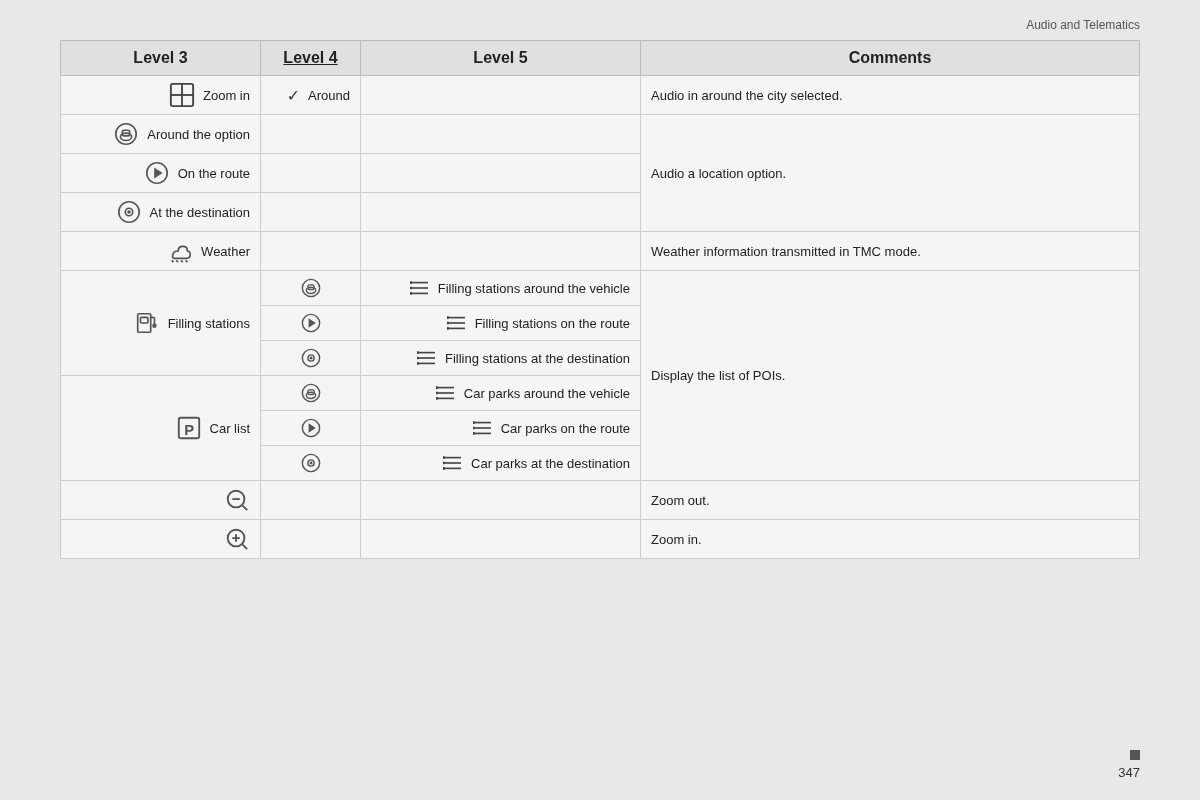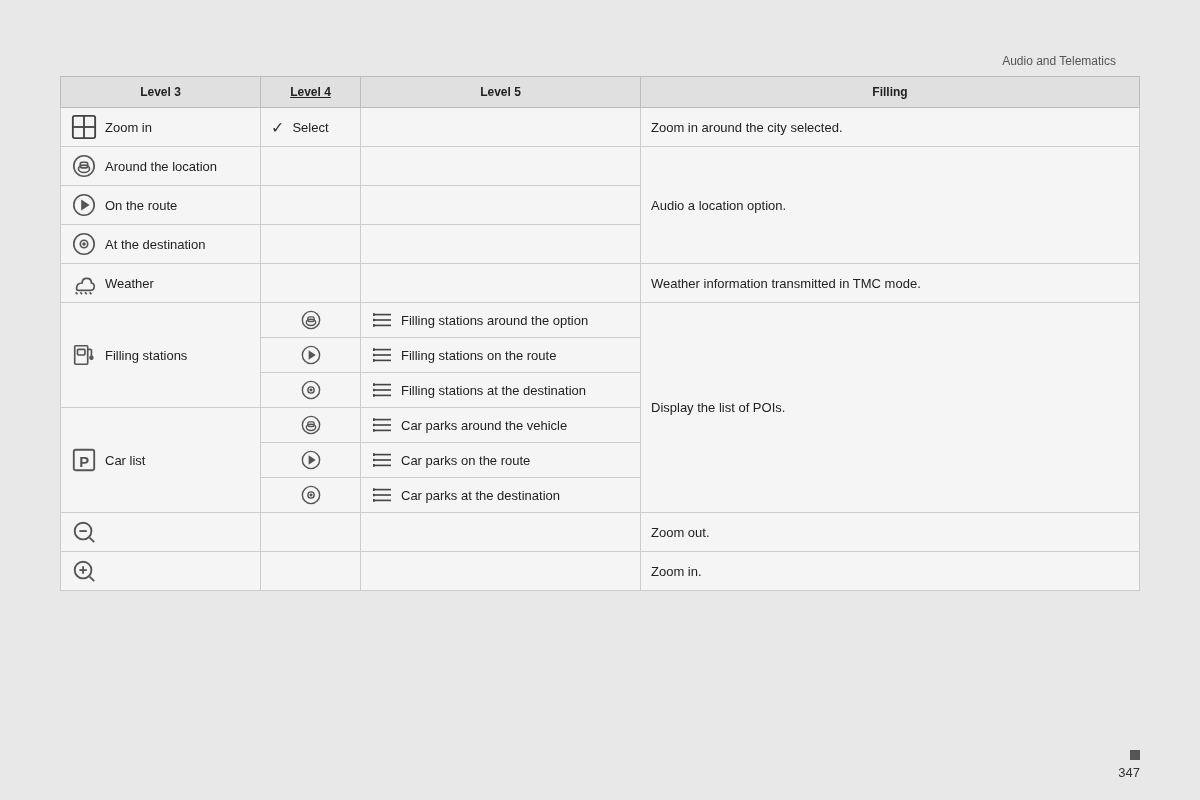--- a/index.html
+++ b/index.html
@@ -8,56 +8,56 @@
       font-family: Arial, Helvetica, sans-serif;
       font-size: 13px;
       color: #222;
       width: 1200px;
       height: 800px;
       overflow: hidden;
       position: relative;
     }
     .page-header {
       text-align: right;
-      padding: 18px 84px 8px 0;
+      padding: 18px 60px 8px 0;
       font-size: 12px;
       color: #555;
-      margin-top: 36px;
     }
     .page-container {
       margin: 0 60px;
     }
     table {
       width: 100%;
       border-collapse: collapse;
       background: #f5f5f5;
       border: 1px solid #ccc;
     }
     th {
       background: #e0e0e0;
       border: 1px solid #bbb;
       padding: 8px 12px;
       font-weight: bold;
-      font-size: 12px;
+      font-size: 16px;
       text-align: center;
     }
     td {
       border: 1px solid #ccc;
       padding: 6px 10px;
       vertical-align: middle;
     }
     .col-l3 { width: 200px; }
     .col-l4 { width: 100px; text-decoration: underline; }
     .col-l5 { width: 280px; }
     .col-comments { width: auto; }
 
     .cell-with-icon {
       display: flex;
       align-items: center;
       gap: 8px;
+      justify-content: flex-end;
     }
     .icon-box {
       display: inline-flex;
       align-items: center;
       justify-content: center;
       flex-shrink: 0;
     }
     .checkmark {
       font-size: 16px;
       color: #333;
@@ -91,21 +91,21 @@
   <span>Audio and Telematics</span>
 </div>
 
 <div class="page-container">
   <table>
     <thead>
       <tr>
         <th class="col-l3">Level 3</th>
         <th class="col-l4">Level 4</th>
         <th class="col-l5">Level 5</th>
-        <th class="col-comments">Filling</th>
+        <th class="col-comments">Comments</th>
       </tr>
     </thead>
     <tbody>
 
       <tr>
         <td>
           <div class="cell-with-icon">
             <span class="icon-box">
               <svg class="svg-icon" viewBox="0 0 28 28" fill="none" stroke="#444" stroke-width="2">
                 <rect x="2" y="2" width="24" height="24" rx="2"></rect>
@@ -113,38 +113,38 @@
                 <line x1="2" y1="14" x2="26" y2="14"></line>
                 <line x1="8" y1="14" x2="8" y2="14"></line>
               </svg>
             </span>
             <span>Zoom in</span>
           </div>
         </td>
         <td>
           <div class="cell-with-icon">
             <span class="checkmark">✓</span>
-            <span>Select</span>
-          </div>
-        </td>
-        <td></td>
-        <td>Zoom in around the city selected.</td>
+            <span>Around</span>
+          </div>
+        </td>
+        <td></td>
+        <td>Audio in around the city selected.</td>
       </tr>
 
       <tr>
         <td>
           <div class="cell-with-icon">
             <span class="icon-box">
               <svg class="svg-icon" viewBox="0 0 28 28" fill="none" stroke="#555" stroke-width="1.8">
                 <circle cx="14" cy="14" r="11"></circle>
                 <ellipse cx="14" cy="17" rx="6" ry="4"></ellipse>
                 <rect x="10" y="10" width="8" height="6" rx="2"></rect>
               </svg>
             </span>
-            <span>Around the location</span>
+            <span>Around the option</span>
           </div>
         </td>
         <td></td>
         <td></td>
         <td rowspan="3">Audio a location option.</td>
       </tr>
 
       <tr>
         <td>
           <div class="cell-with-icon">
@@ -229,21 +229,21 @@
             <span class="icon-box">
               <svg style="width:22px;height:18px;" viewBox="0 0 24 20" fill="none" stroke="#444" stroke-width="1.8">
                 <line x1="2" y1="4" x2="22" y2="4"></line>
                 <line x1="2" y1="10" x2="22" y2="10"></line>
                 <line x1="2" y1="16" x2="22" y2="16"></line>
                 <line x1="2" y1="4" x2="4" y2="4" stroke-width="3"></line>
                 <line x1="2" y1="10" x2="4" y2="10" stroke-width="3"></line>
                 <line x1="2" y1="16" x2="4" y2="16" stroke-width="3"></line>
               </svg>
             </span>
-            <span>Filling stations around the option</span>
+            <span>Filling stations around the vehicle</span>
           </div>
         </td>
         <td rowspan="6">Display the list of POIs.</td>
       </tr>
 
       <tr>
         <td>
           <div class="cell-with-icon" style="justify-content:center;">
             <span class="icon-box">
               <svg style="width:22px;height:22px;" viewBox="0 0 28 28" fill="none" stroke="#555" stroke-width="1.8">

